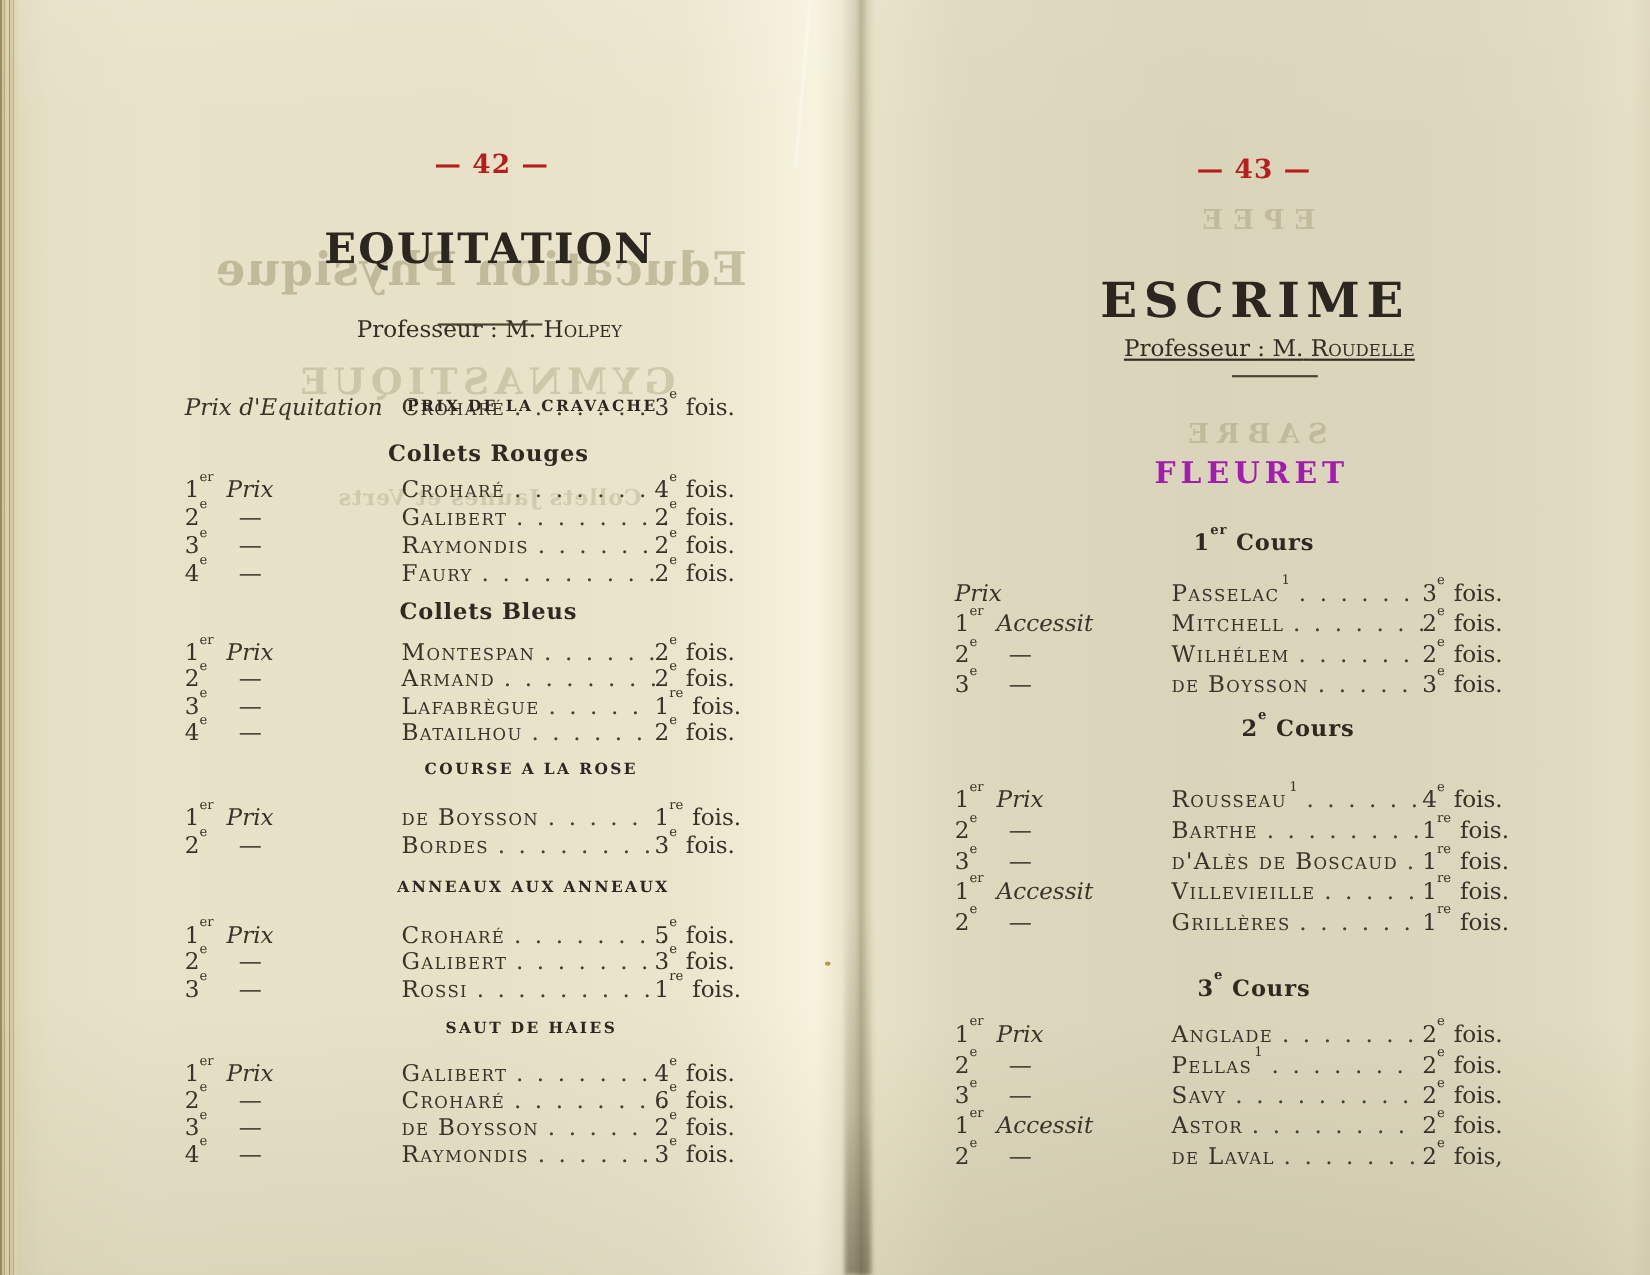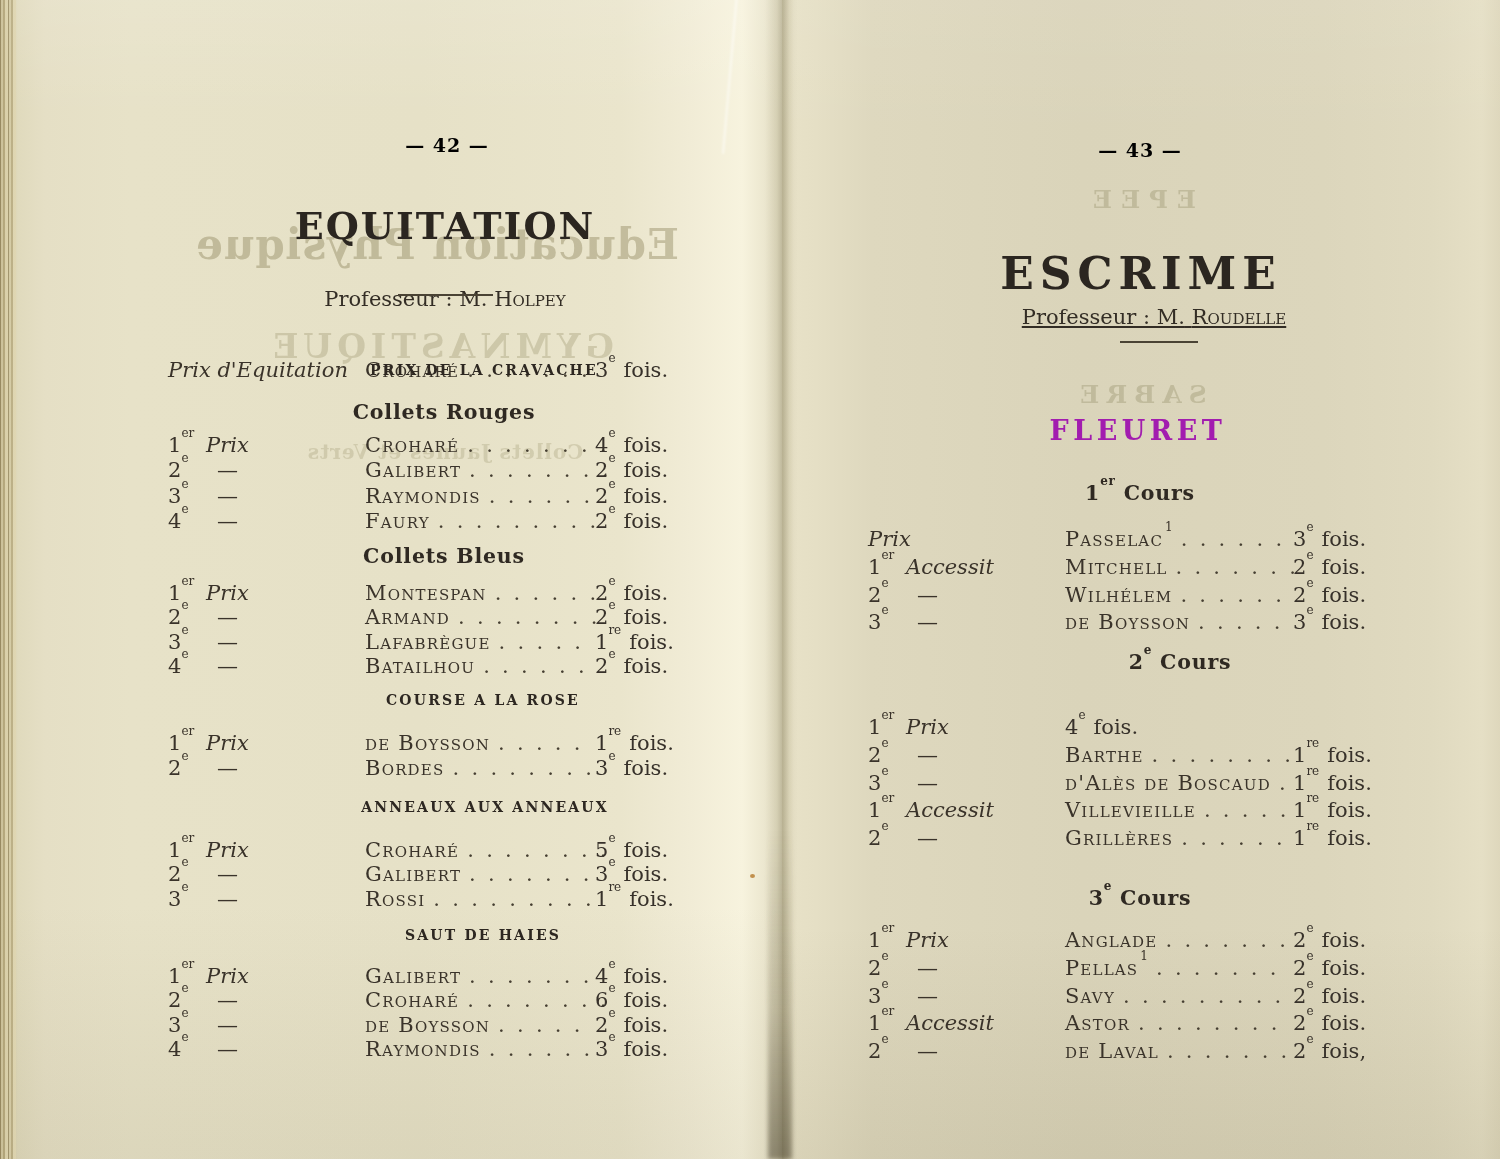--- a/index.html
+++ b/index.html
@@ -23,21 +23,21 @@
       rgba(165,150,105,.7) 3.5px 5px,rgba(224,214,176,.8) 5px 8px);}
   .gutter{position:absolute;left:764px;top:0;width:34px;height:100%;background:
     linear-gradient(90deg,rgba(101,92,60,0) 0%,rgba(101,92,60,.08) 38%,rgba(80,72,45,.20) 55%,rgba(101,92,60,.05) 74%,rgba(101,92,60,0) 100%);}
   .gutter::after{content:'';position:absolute;left:4px;right:6px;bottom:0;height:330px;filter:blur(2px);background:
     linear-gradient(180deg,rgba(75,66,40,0) 0%,rgba(75,66,40,.16) 55%,rgba(56,49,30,.45) 100%);}
   .crease{position:absolute;left:729px;top:-6px;width:2px;height:160px;background:rgba(255,255,255,.55);
     transform:rotate(5deg);filter:blur(1.2px);}
   .speck{position:absolute;left:750px;top:874px;width:5px;height:4px;border-radius:50%;background:#b97f35;opacity:.85;}
   
   .cx{position:absolute;transform:translateX(-50%);white-space:nowrap;}
-  .pn{font-size:19px;font-weight:bold;letter-spacing:1px;color:#000000;}
+  .pn{font-size:24px;font-weight:bold;letter-spacing:1px;color:#b91c1c;}
   .title{margin:0;font-weight:bold;color:#2b2620;}
   #lp-title{font-size:38px;letter-spacing:2px;}
   #rp-title{font-size:44px;letter-spacing:6px;}
   .prof{font-size:21px;color:#332d25;}
   .sc{font-variant:small-caps;}
   .rule{position:absolute;height:0;border-top:2.5px solid #4a4334;}
   .sec{font-size:14px;font-weight:bold;letter-spacing:2.2px;color:#2d2721;margin-left:40px;}
   .sub{font-size:20.5px;font-weight:bold;letter-spacing:.8px;color:#2f2922;}
   .fleuret{font-size:27px;font-weight:bold;letter-spacing:4.5px;color:#a21caf;}
   .hsup{font-size:12px;position:relative;top:-7px;}
@@ -267,20 +267,21 @@
     <span class="c-rank"><span class="ord-wrap"><span class="ord-num">3</span><sup class="ord-sup">e</sup></span><span class="rank-label dash">—</span></span>
     <span class="c-name"><span class="name-text sc">de Boysson</span><span class="dots">. . . . .</span></span>
     <span class="c-res"><span class="res-num">3</span><sup class="res-sup">e</sup><span class="res-word">fois.</span></span>
   </div>
     </div>
 
   <div class="sub cx" id="rp-h-c2"><span>2</span><sup class="hsup">e</sup> <span>Cours</span></div>
   <div class="rows rrows" id="rp-rows-c2">
       <div class="row">
     <span class="c-rank"><span class="ord-wrap"><span class="ord-num">1</span><sup class="ord-sup">er</sup></span><span class="rank-label">Prix</span></span>
+    <span class="c-name"><span class="name-text sc">Rousseau</span><sup class="name-sup">1</sup><span class="dots">. . . . . .</span></span>
     <span class="c-res"><span class="res-num">4</span><sup class="res-sup">e</sup><span class="res-word">fois.</span></span>
   </div>
       <div class="row">
     <span class="c-rank"><span class="ord-wrap"><span class="ord-num">2</span><sup class="ord-sup">e</sup></span><span class="rank-label dash">—</span></span>
     <span class="c-name"><span class="name-text sc">Barthe</span><span class="dots">. . . . . . . .</span></span>
     <span class="c-res"><span class="res-num">1</span><sup class="res-sup">re</sup><span class="res-word">fois.</span></span>
   </div>
       <div class="row">
     <span class="c-rank"><span class="ord-wrap"><span class="ord-num">3</span><sup class="ord-sup">e</sup></span><span class="rank-label dash">—</span></span>
     <span class="c-name"><span class="name-text sc">d'Alès de Boscaud</span><span class="dots">.</span></span>

